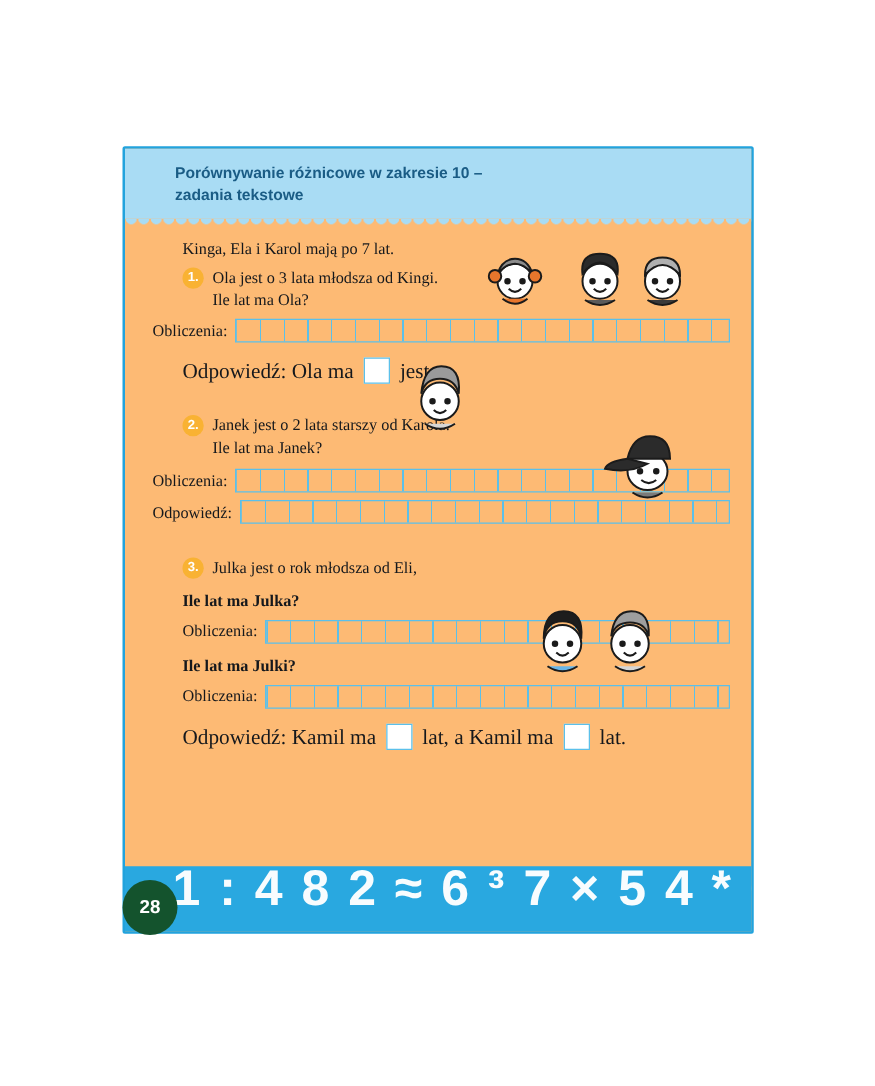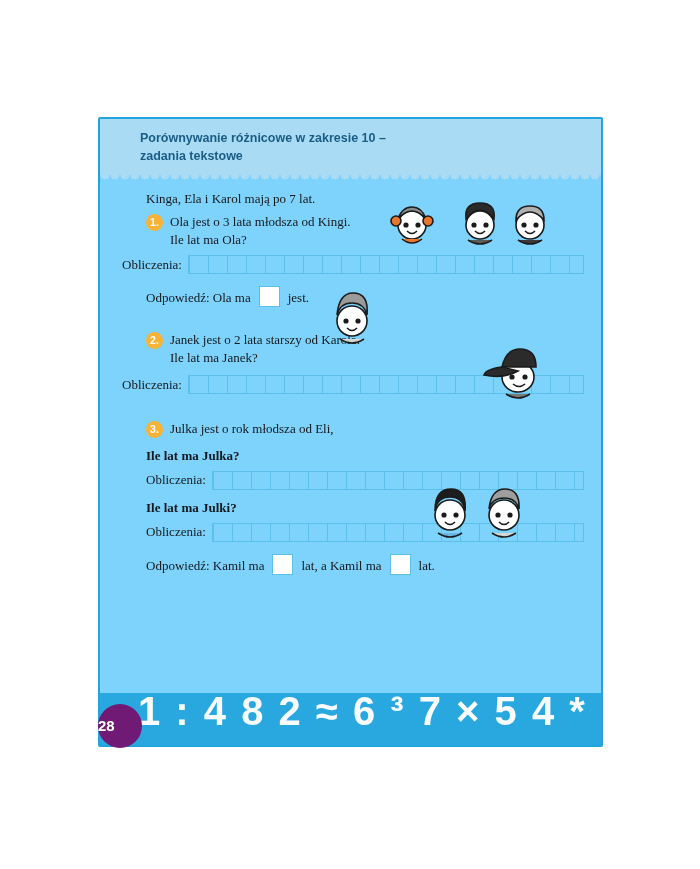--- a/index.html
+++ b/index.html
@@ -3,21 +3,21 @@
 <meta charset="utf-8">
 <style>
   html,body{margin:0;padding:0;}
   body{
     width:700px;height:869px;background:#ffffff;
     font-family:"Liberation Serif", serif;
     position:relative;overflow:hidden;
   }
   .page{
     position:absolute;left:98px;top:117px;width:505px;height:630px;
-    background:#7dd3fc;border:2px solid #22a3dd;border-radius:2px;
+    background:#fdba74;border:2px solid #22a3dd;border-radius:2px;
     box-sizing:border-box;
   }
   
   .header-band{
     position:absolute;left:0;top:0;width:100%;height:56px;
     background:#a9dcf4;
   }
   .header-title{
     position:absolute;left:40px;top:10px;width:400px;
     font-family:"Liberation Sans", sans-serif;
@@ -57,40 +57,40 @@
   
   .grid{
     height:19px;border:1px solid #5bc0ea;background:
       repeating-linear-gradient(to right, #5bc0ea 0 1px, rgba(0,0,0,0) 1px 19px);
     box-sizing:border-box;flex:1;
   }
   .box{
     width:21px;height:21px;border:1px solid #5bc0ea;box-sizing:border-box;
     display:inline-block;vertical-align:-5px;margin:0 4px;background:#fff;
   }
-  .answer{font-size:13px;color:#15181c;text-align:center;}
+  .answer{font-size:17px;color:#15181c;text-align:center;}
   .ans-row{margin-top:12px;margin-left:24px;}
   
   .ill{position:absolute;}
   
   .footer{
     position:absolute;left:0;bottom:0;width:100%;height:52px;
     background:#29a8e0;overflow:hidden;
   }
   .footer-digits{
     position:absolute;left:38px;top:-4px;width:470px;height:56px;
     color:#ffffff;font-family:"Liberation Sans", sans-serif;
     font-weight:bold;font-size:40px;letter-spacing:2px;white-space:nowrap;
     opacity:.97;
   }
   .page-num{
     position:absolute;left:-8px;top:4px;width:44px;height:44px;border-radius:50%;
-    background:#701a75;color:#ffffff;
+    background:#14532d;color:#ffffff;
     font-family:"Liberation Sans", sans-serif;font-weight:bold;font-size:15px;
-    line-height:44px;
+    text-align:center;line-height:44px;
   }
   .pg-wrap{position:absolute;left:8px;bottom:0px;width:60px;height:52px;}
 </style>
 </head>
 <body>
 
 <div class="page">
 
   <div class="header-band"></div>
   <div class="scallop"></div>
@@ -125,20 +125,24 @@
     <div class="task" style="margin-top:24px;">
       <div class="bullet">2.</div>
       <div class="task-text">
         <div>Janek jest o 2 lata starszy od Karola.</div>
         <div>Ile lat ma Janek?</div>
       </div>
     </div>
 
     <div class="row" style="margin-top:9px;">
       <span class="label">Obliczenia:</span>
+      <span class="grid"></span>
+    </div>
+    <div class="row" style="margin-top:6px;">
+      <span class="label">Odpowiedź:</span>
       <span class="grid"></span>
     </div>
 
     <div class="task" style="margin-top:26px;">
       <div class="bullet">3.</div>
       <div class="task-text">
         <div>Julka jest o rok młodsza od Eli,</div>
       </div>
     </div>
 

